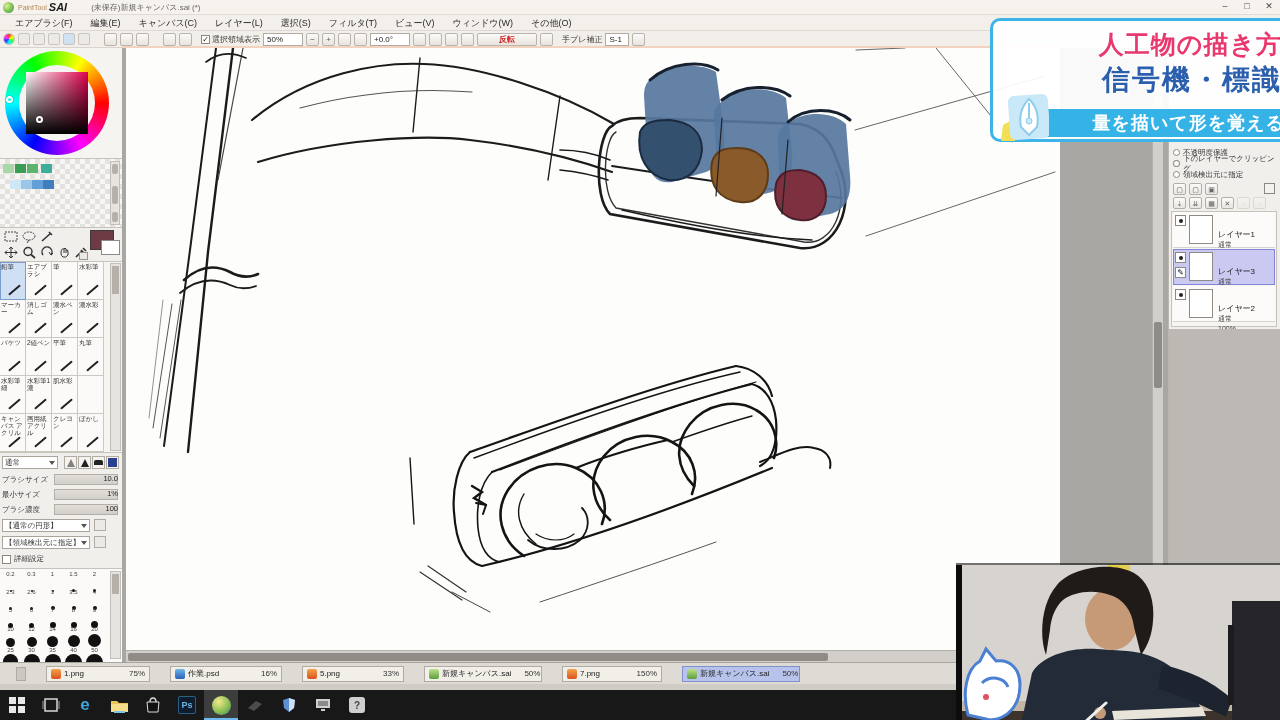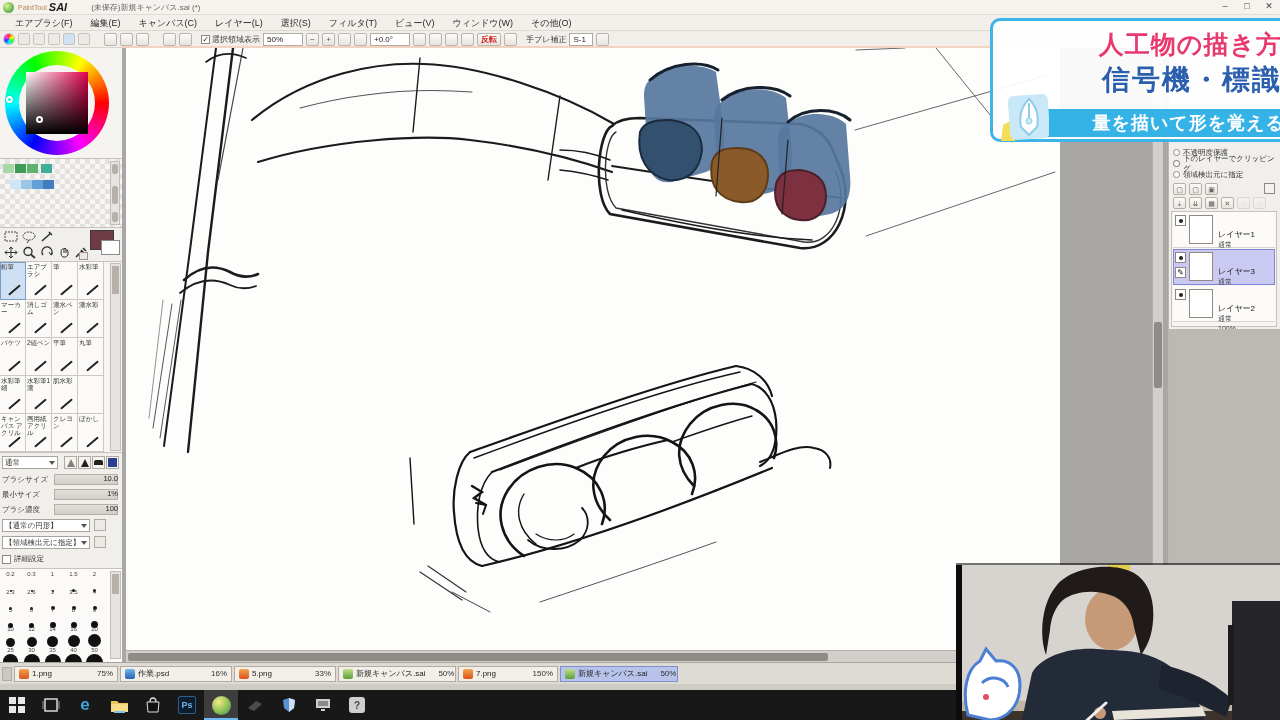--- a/index.html
+++ b/index.html
@@ -20,21 +20,21 @@
   .menu-item { font-size:9px; color:#2a2a2a; padding:0 9px; height:16px; line-height:16px; }
   .toolbar { left:0; top:31px; width:1280px; height:17px; background:#f2eee9; border-bottom:1px solid #d8d3cc; display:flex; align-items:center; gap:3px; padding-left:3px; }
   .panel-toggle { width:12px; height:12px; border:1px solid #c9c4bd; background:#eceae6; border-radius:2px; }
   .panel-toggle.wheel { background:conic-gradient(#f33,#ff0,#3f3,#0ff,#33f,#f3f,#f33); border-radius:50%; }
   .tb-sep { width:8px; }
   .tb-btn { width:13px; height:13px; border:1px solid #b9b4ad; background:linear-gradient(#fbfaf8,#e8e4de); border-radius:2px; font-size:8px; color:#555; text-align:center; line-height:12px; }
   .tb-check { display:flex; align-items:center; gap:2px; margin-left:6px; }
   .tb-checkbox { width:9px; height:9px; border:1px solid #8d8880; background:#fff; font-size:8px; line-height:8px; color:#222; text-align:center; }
   .tb-label { font-size:8px; color:#333; }
   .tb-field { height:13px; border:1px solid #b0aba3; background:#fff; font-size:8px; color:#222; line-height:12px; padding:0 3px; min-width:40px; }
-  .tb-btn.flip { color:#cc2222; font-weight:bold; width:auto; padding:0 3px; }
+  .tb-btn.flip { color:#cc2222; font-weight:bold; width:auto; padding:0 21px; }
   .canvas-accent { left:122px; top:46px; width:940px; height:2px; background:#f3d2bf; z-index:3; }
 
   
   .left-panel { left:0; top:48px; width:122px; height:614px; background:#f1efec; border-right:1px solid #b9b5af; z-index:2; }
   .wheel-box { position:absolute; left:0; top:0; width:122px; height:110px; background:#f6f4f1; }
   .hue-ring { position:absolute; left:5px; top:3px; width:104px; height:104px; border-radius:50%;
      background:conic-gradient(from 90deg,#ff0000,#ff00ff,#0000ff,#00ffff,#00ff00,#ffff00,#ff0000); }
   .hue-hole { position:absolute; left:19px; top:17px; width:76px; height:76px; border-radius:50%; background:#f6f4f1; }
   .sv-square { position:absolute; left:26px; top:24px; width:62px; height:62px;
      background:linear-gradient(to top, #000, rgba(0,0,0,0)), linear-gradient(to right, #fff, #e0004d); }
@@ -99,21 +99,21 @@
   .eye-box { position:absolute; left:2px; top:3px; width:11px; height:11px; border:1px solid #8d8880; background:#fff; }
   .eye-dot { position:absolute; left:3px; top:3px; width:4px; height:4px; border-radius:50%; background:#222; }
   .pen-mark { position:absolute; left:2px; top:18px; width:11px; height:11px; border:1px solid #8d8880; background:#fff; font-size:8px; line-height:10px; text-align:center; color:#222; }
   .layer-thumb { position:absolute; left:16px; top:3px; width:24px; height:29px; background:#fff; border:1px solid #8f8a83; }
   .layer-meta { position:absolute; left:45px; top:18px; line-height:10px; }
   .layer-name { font-size:8px; color:#222; }
   .layer-sub { font-size:7px; color:#444; }
   .lp-filler { position:absolute; left:0; top:281px; width:112px; height:333px; background:#bcb9b5; }
 
   
-  .statusbar { left:0; top:662px; width:1280px; height:22px; background:#dedad4; border-top:1px solid #a8a49e; display:flex; align-items:center; padding-left:2px; gap:2px; z-index:2; }
+  .statusbar { left:0; top:662px; width:1280px; height:22px; background:#dedad4; border-top:1px solid #a8a49e; display:flex; align-items:center; padding-left:16px; gap:20px; z-index:2; }
   .status-corner { width:10px; height:14px; border:1px solid #b0aca4; background:#ccc8c1; }
   .doc-tab { height:16px; border:1px solid #b0aca4; background:#f2efe9; display:flex; align-items:center; padding:0 4px; gap:3px; }
   .doc-tab.active { background:#b7c3ea; border-color:#8090c8; }
   .tab-icon { width:10px; height:10px; border-radius:2px; flex:none; }
   .tab-icon.png { background:linear-gradient(#f5a24a,#d9531e); }
   .tab-icon.psd { background:linear-gradient(#6db5e8,#2a62b8); }
   .tab-icon.sai { background:linear-gradient(#bde08a,#5d9e3f); }
   .tab-name { font-size:8px; color:#222; white-space:nowrap; }
   .tab-zoom { font-size:8px; color:#333; margin-left:auto; padding-left:10px; }
   .gap-strip { left:0; top:684px; width:1280px; height:6px; background:#cfccc6; z-index:2; }

